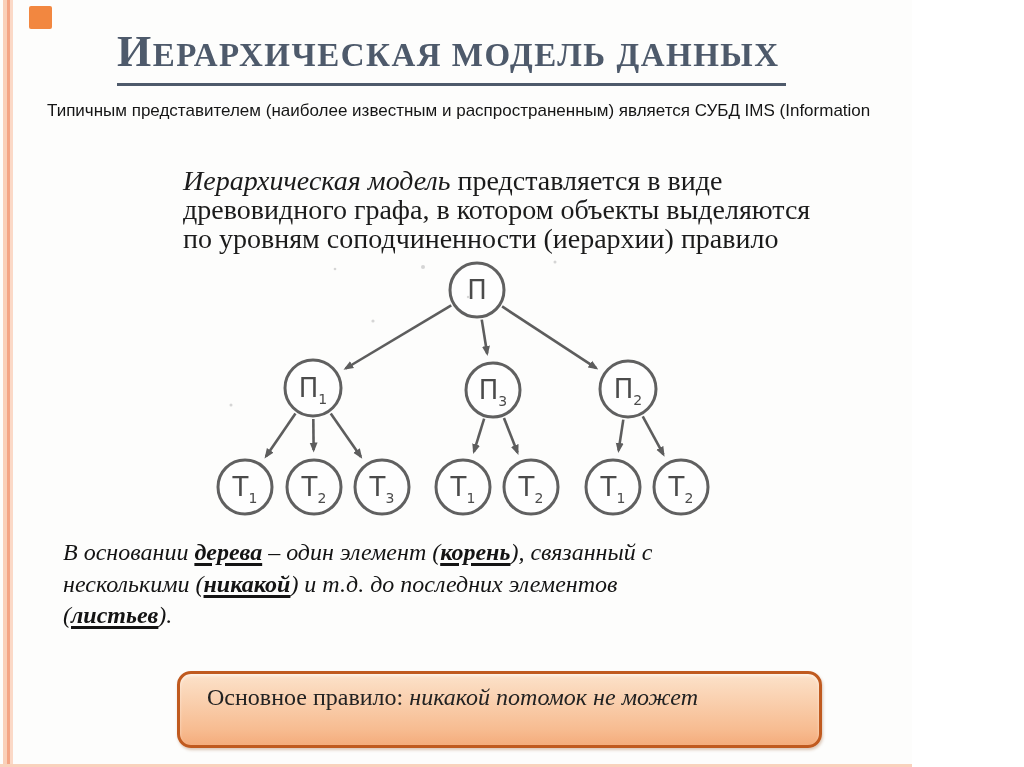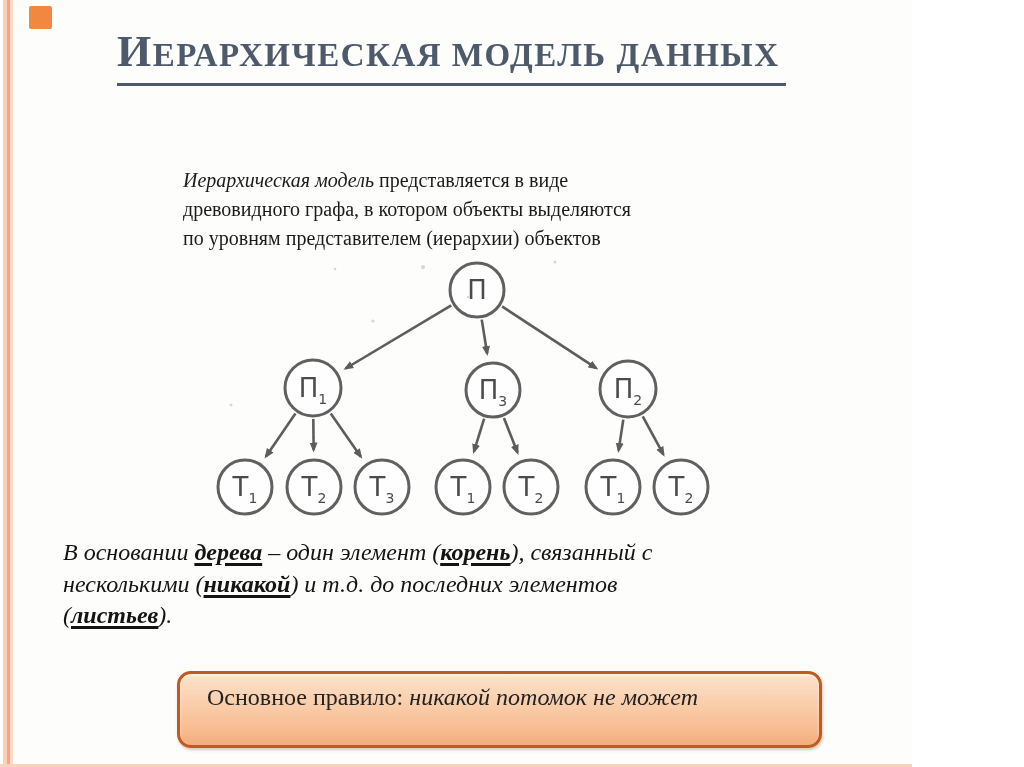--- a/index.html
+++ b/index.html
@@ -17,21 +17,21 @@
   .accent-circle{position:absolute;left:913px;top:639px;width:64px;height:64px;border-radius:50%;
          background:radial-gradient(circle at 42% 36%, #F59449 0%, #F0832F 75%, #E87E2B 100%);}
   .title{position:absolute;left:117px;top:28px;margin:0;
          font:700 33px "Liberation Serif", serif;color:#4E5A6B;letter-spacing:1.5px;
          text-transform:uppercase;line-height:48px;
          border-bottom:3px solid #4E5A6B;padding:0 6px 4px 0;}
   .title::first-letter{font-size:44px;}
   .intro{position:absolute;left:47px;top:98px;width:880px;
          font-family:"Liberation Sans", sans-serif;font-size:17px;line-height:25.5px;color:#151515;}
   .definition{position:absolute;left:183px;top:166px;width:720px;
-         font-size:20px;line-height:29px;color:#1b1b1b;}
+         font-size:28px;line-height:29px;color:#1b1b1b;}
   .definition .lead{font-style:italic;}
   .tree{position:absolute;left:215px;top:257px;width:520px;height:266px;}
   .description{position:absolute;left:63px;top:537px;width:830px;
          font-size:24px;line-height:31.5px;font-style:italic;color:#141414;}
   .b{font-weight:700;text-decoration:underline;text-decoration-thickness:2.5px;text-underline-offset:3px;}
   .rule-box{position:absolute;left:177px;top:671px;width:645px;height:77px;box-sizing:border-box;
          border:3px solid #C05A1F;border-radius:14px;
          background:linear-gradient(180deg,#FCE2CA 0%,#F7BC91 78%,#F4AC7C 100%);
          box-shadow:1px 2px 3px rgba(140,70,20,.3), inset 0 2px 3px rgba(255,255,255,.55);
          padding:8px 4px 0 27px;font-size:24px;line-height:31px;font-style:italic;color:#222;}
@@ -51,26 +51,27 @@
   <div class="stripe stripe-r-thin"></div>
   <div class="stripe stripe-r-band">
     <div class="stripe-r-band-line"></div>
   </div>
   <div class="bottom-line"></div>
   <div class="corner-square"></div>
 
   <h1 class="title">Иерархическая модель данных</h1>
 
   <div class="intro">
+    <div>Типичным представителем (наиболее известным и распространенным) является СУБД IMS (Information</div>
   </div>
 
   <div class="definition">
     <div><span class="lead">Иерархическая модель</span><span> представляется в виде</span></div>
     <div>древовидного графа, в котором объекты выделяются</div>
-    <div>по уровням представителем (иерархии) объектов</div>
+    <div>по уровням соподчиненности (иерархии) правило</div>
   </div>
 
   <svg class="tree" viewBox="0 0 520 266" xmlns="http://www.w3.org/2000/svg">
     <defs>
       <marker id="arrowhead" markerWidth="10" markerHeight="9" refX="7.5" refY="4.5" orient="auto" markerUnits="userSpaceOnUse">
         <polygon points="0,0.5 10,4.5 0,8.5" fill="#5D5D5D"></polygon>
       </marker>
     </defs>
     <g id="edges-g">
         <line x1="236.24754300856148" y1="48.38866332415228" x2="130.61977885582212" y2="111.50769312274045" class="edge-line" marker-end="url(#arrowhead)"></line>

